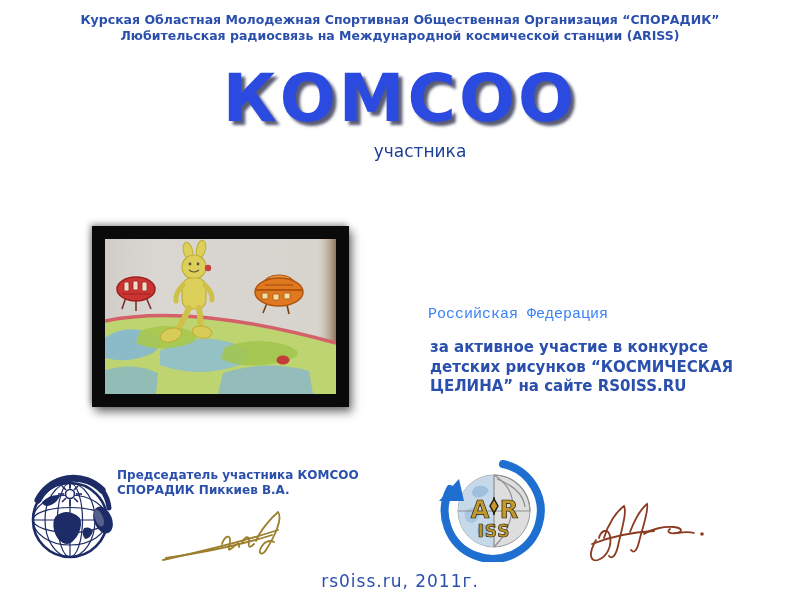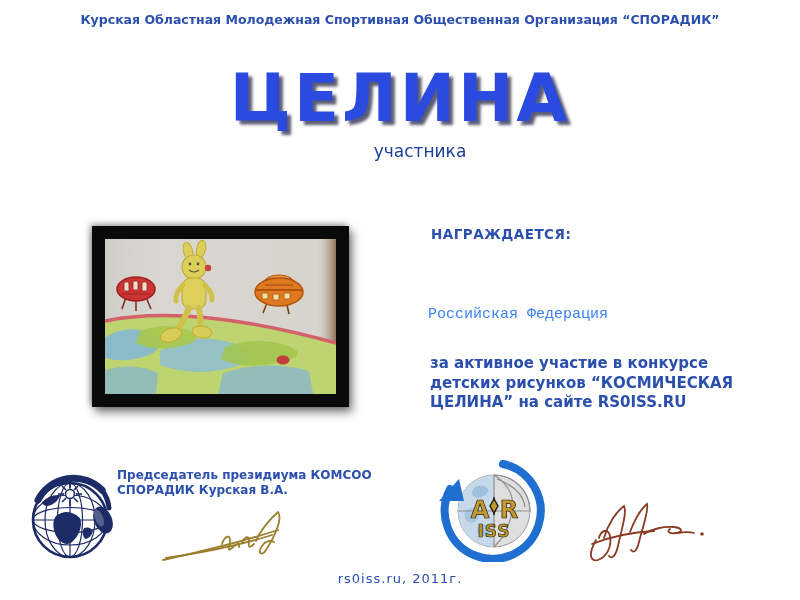--- a/index.html
+++ b/index.html
@@ -22,48 +22,49 @@
     border:13px solid #0a0a0a;box-shadow:3px 5px 9px rgba(0,0,0,0.55), -2px -2px 6px rgba(0,0,0,0.35);}
   .photo svg{display:block;}
 
   
   .award-label{position:absolute;left:431px;top:226px;color:#2b4fad;
     font-size:13.5px;font-weight:bold;letter-spacing:0.5px;}
   .award-name{position:absolute;left:428px;top:262px;color:#0b0b0b;
     font-family:"Liberation Sans",sans-serif;font-size:27px;}
   .award-country{position:absolute;left:428px;top:306px;color:#3b82f6;
     font-family:Liberation Mono, monospace;font-size:15px;}
-  .award-reason{position:absolute;left:430px;top:354px;width:348px;color:#2b4fad;
+  .award-reason{position:absolute;left:430px;top:338px;width:348px;color:#2b4fad;
     font-size:15px;font-weight:bold;line-height:19.5px;}
 
   
   .logo-sporadik{position:absolute;left:26px;top:458px;width:92px;height:104px;}
   .role-left{position:absolute;left:117px;top:468px;color:#2b4fad;
     font-size:12px;font-weight:bold;line-height:15px;}
   .sig-left{position:absolute;left:160px;top:497px;width:145px;height:68px;}
 
   .logo-ariss{position:absolute;left:437px;top:459px;width:110px;height:103px;}
   .role-right{position:absolute;left:549px;top:468px;color:#2b4fad;
     font-size:12px;line-height:15px;}
   .role-right .b{font-weight:bold;}
   .sig-right{position:absolute;left:574px;top:492px;width:135px;height:78px;}
 
   .footer-note{position:absolute;top:571px;left:0;width:800px;text-align:center;
-    color:#2b4fad;font-size:13px;letter-spacing:1px;}
+    color:#2b4fad;font-size:17px;letter-spacing:1px;}
 </style>
 </head>
 <body>
 
 <div class="page">
 
   <div class="org-header">
     <div>Курская Областная Молодежная Спортивная Общественная Организация “СПОРАДИК”</div>
-  </div>
-
-  <div class="diploma-title">ЦЕЛИНА</div>
+    <div>Любительская радиосвязь на Международной космической станции (ARISS)</div>
+  </div>
+
+  <div class="diploma-title">КОМСОО</div>
   <div class="diploma-subtitle">участника</div>
 
   <div class="photo">
     <svg width="231" height="155" viewBox="0 0 231 155">
 
       <rect width="231" height="155" fill="#d7d4cf"></rect>
       <rect width="231" height="155" fill="url(#paperShade)"></rect>
       <defs>
         <linearGradient id="paperShade" x1="0" y1="0" x2="1" y2="0">
           <stop offset="0" stop-color="#c9c6c1" stop-opacity="0.5"></stop>
@@ -118,21 +119,20 @@
         <ellipse rx="24" ry="14" fill="#e07820" stroke="#b05510" stroke-width="1.5"></ellipse>
         <line x1="-23" y1="-2" x2="23" y2="-2" stroke="#a04808" stroke-width="1.4"></line>
         <rect x="-17" y="1" width="6" height="6" rx="1" fill="#f0dfa0" stroke="#a04808" stroke-width="0.7"></rect>
         <rect x="-6" y="2" width="6" height="6" rx="1" fill="#f0dfa0" stroke="#a04808" stroke-width="0.7"></rect>
         <rect x="5" y="1" width="6" height="6" rx="1" fill="#f0dfa0" stroke="#a04808" stroke-width="0.7"></rect>
         <line x1="-14" y1="-7" x2="14" y2="-7" stroke="#a04808" stroke-width="1"></line>
       </g>
     </svg>
   </div>
 
-  <div class="award-label">НАГРАЖДАЕТСЯ:</div>
   <div class="award-country">Российская Федерация</div>
   <div class="award-reason">за активное участие в конкурсе детских рисунков “КОСМИЧЕСКАЯ ЦЕЛИНА” на сайте RS0ISS.RU</div>
 
   <div class="logo-sporadik">
     <svg width="92" height="104" viewBox="0 0 92 104">
       <g stroke="#1d2b66" fill="none">
         <circle cx="44" cy="62" r="37" stroke-width="2.6"></circle>
         <ellipse cx="44" cy="62" rx="12.5" ry="37" stroke-width="1.2"></ellipse>
         <ellipse cx="44" cy="62" rx="25" ry="37" stroke-width="1.2"></ellipse>
         <ellipse cx="44" cy="62" rx="37" ry="12.5" stroke-width="1.2"></ellipse>
@@ -157,22 +157,22 @@
           <line x1="40" y1="40" x2="36" y2="44"></line>
       </g>
 
       <path d="M12,42 A40,40 0 0 1 76,32" fill="none" stroke="#1d2b66" stroke-width="7" stroke-linecap="round"></path>
       <path d="M76,32 q6,8 7,18" fill="none" stroke="#1d2b66" stroke-width="5" stroke-linecap="round"></path>
       <ellipse cx="77" cy="62" rx="9" ry="14" fill="#1d2b66" transform="rotate(-22 77 62)"></ellipse>
       <ellipse cx="73" cy="60" rx="4" ry="9" fill="#ffffff" opacity="0.25" transform="rotate(-22 73 60)"></ellipse>
     </svg>
   </div>
   <div class="role-left">
-    <div>Председатель президиума КОМСОО</div>
-    <div>СПОРАДИК Курская В.А.</div>
+    <div>Председатель участника КОМСОО</div>
+    <div>СПОРАДИК Пиккиев В.А.</div>
   </div>
   <div class="sig-left">
     <svg width="145" height="68" viewBox="0 0 145 68">
       <g fill="none" stroke="#9c7f2c" stroke-width="1.8" stroke-linecap="round">
         <path d="M3,63 C35,56 75,47 118,33"></path>
         <path d="M6,61 C40,56 78,49 112,38"></path>
         <path d="M62,47 c3,-9 9,-10 8,-2 c-1,7 -3,10 2,6 c5,-4 8,-7 7,-1"></path>
         <path d="M82,46 c3,-7 8,-8 7,-1 c-1,6 1,6 5,2"></path>
         <path d="M96,44 c4,-10 14,-22 22,-29 c5,6 -3,24 -12,38 c-4,6 -9,4 -4,-4 c3,-5 8,-6 12,-4"></path>
       </g>

